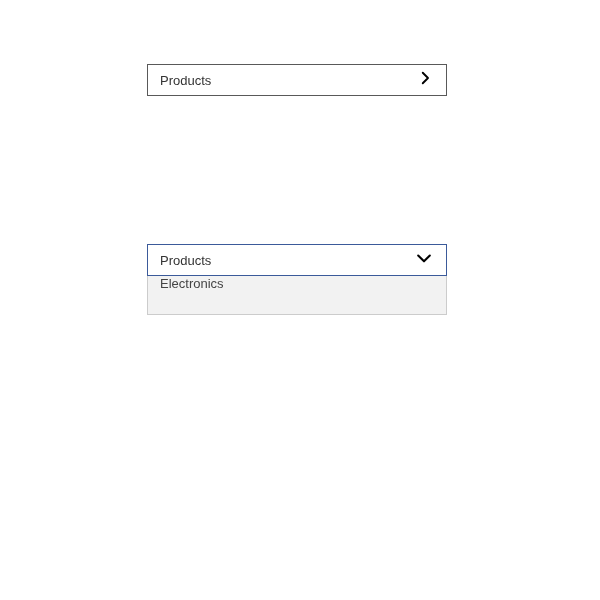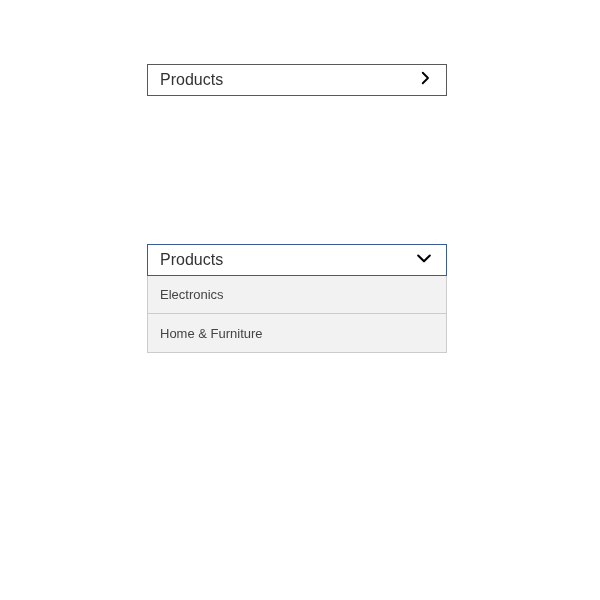--- a/index.html
+++ b/index.html
@@ -48,30 +48,30 @@
     .dropdown-list {
       width: 100%;
       border: 1px solid #cccccc;
       border-top: none;
     }
     .dropdown-item {
       width: 100%;
       height: 38px;
       background: #f2f2f2;
       display: flex;
-      align-items: center;
+      align-items: flex-start;
       padding: 0 12px;
       border-bottom: 1px solid #cccccc;
       cursor: pointer;
     }
     .dropdown-item:last-child {
       border-bottom: none;
     }
     .label-text {
-      font-size: 16px;
+      font-size: 13px;
       color: #333333;
     }
     .item-text {
       font-size: 13px;
       color: #444444;
     }
     .icon-svg {
       width: 18px;
       height: 18px;
     }
@@ -98,17 +98,14 @@
     <span>
       <svg class="icon-svg-large" viewBox="0 0 24 24" fill="none" stroke="#000000" stroke-width="2.5" stroke-linecap="round" stroke-linejoin="round">
         <polyline points="5 9 12 16 19 9"></polyline>
       </svg>
     </span>
   </div>
   <div class="dropdown-list">
     <div class="dropdown-item">
       <span class="item-text">Electronics</span>
     </div>
-    <div class="dropdown-item">
-      <span class="item-text">Home &amp; Furniture</span>
-    </div>
   </div>
 </div>
 
 </body></html>

